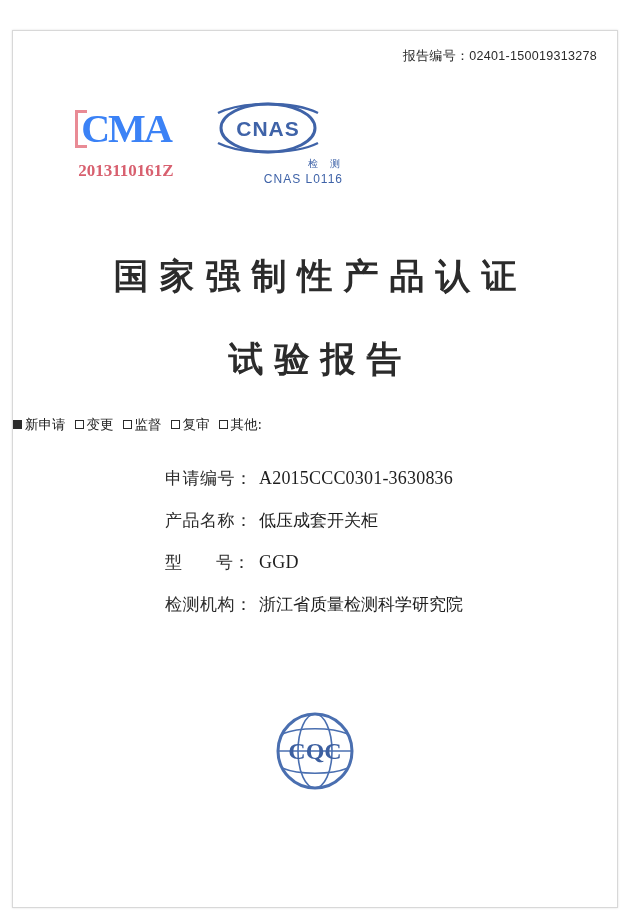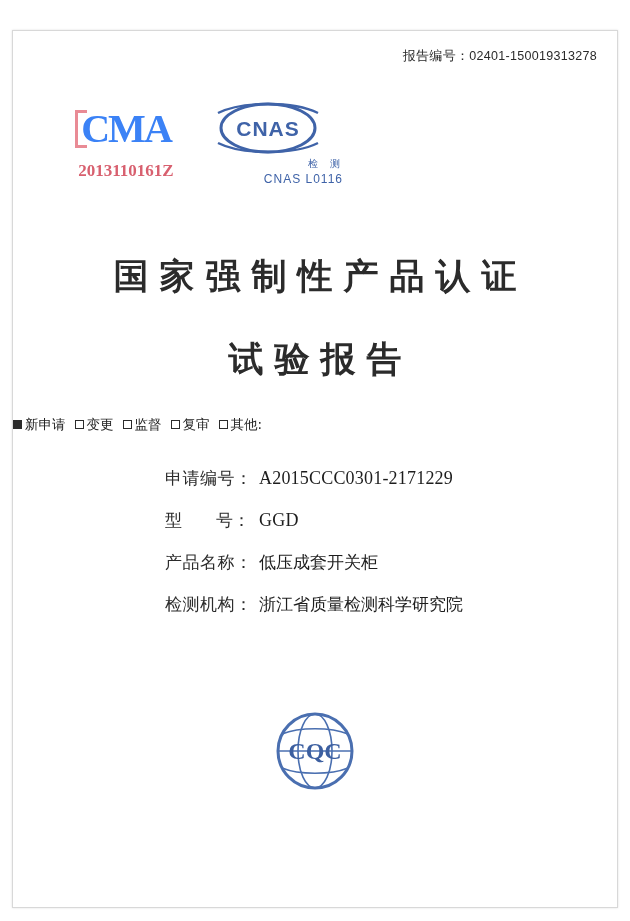--- a/index.html
+++ b/index.html
@@ -256,31 +256,31 @@
     <div class="title2">试验报告</div>
 
     <div class="checkline">
       <span class="opt"><span class="box checked"></span><span>新申请</span></span><span class="opt"><span class="box"></span><span>变更</span></span><span class="opt"><span class="box"></span><span>监督</span></span><span class="opt"><span class="box"></span><span>复审</span></span><span class="opt"><span class="box"></span><span>其他:</span></span>
     </div>
 
     <div class="fields">
 
       <div class="frow">
         <div class="flabel">申请编号：</div>
-        <div class="fvalue latin">A2015CCC0301-2171229</div>
+        <div class="fvalue latin">A2015CCC0301-3630836</div>
+      </div>
+
+      <div class="frow">
+        <div class="flabel">产品名称：</div>
+        <div class="fvalue">低压成套开关柜</div>
       </div>
 
       <div class="frow">
         <div class="flabel spaced">型　　号：</div>
         <div class="fvalue latin">GGD</div>
-      </div>
-
-      <div class="frow">
-        <div class="flabel">产品名称：</div>
-        <div class="fvalue">低压成套开关柜</div>
       </div>
 
       <div class="frow">
         <div class="flabel">检测机构：</div>
         <div class="fvalue">浙江省质量检测科学研究院</div>
       </div>
 
 
     </div>
 

